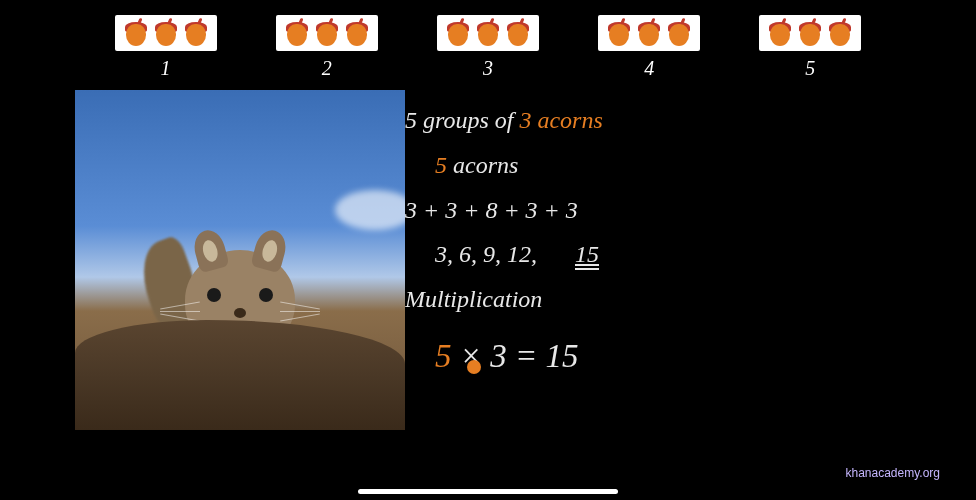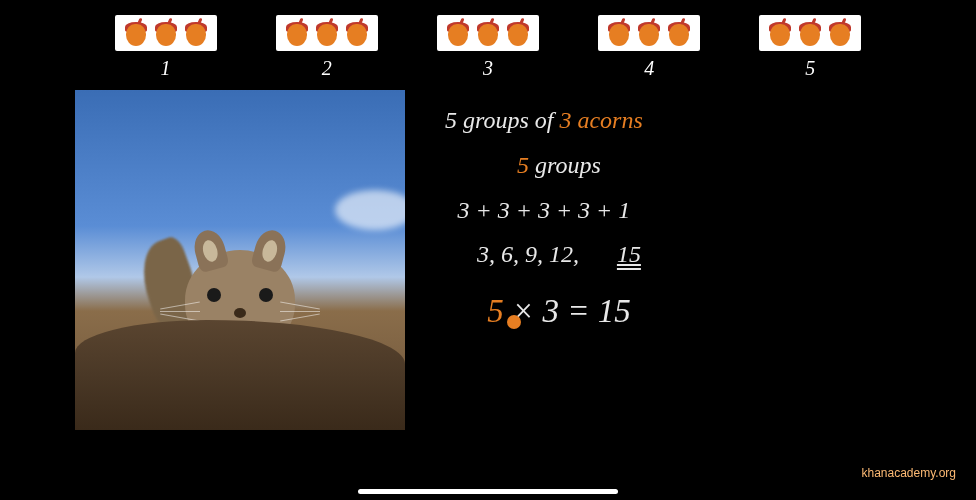--- a/index.html
+++ b/index.html
@@ -68,22 +68,20 @@
     }
     .group-label {
       color: #fff;
       font-size: 20px;
       margin-top: 6px;
       font-style: italic;
     }
     .main-content {
       display: flex;
       padding: 10px 40px 0 75px;
-      gap: 40px;
-      text-align: center;
     }
     .squirrel-image {
       width: 330px;
       height: 340px;
       background: linear-gradient(to bottom, #3a6db5 0%, #5a8dd5 40%, #b0c8e8 55%, #8a6d4a 65%, #6b5238 100%);
       position: relative;
       overflow: hidden;
     }
     .cloud {
       position: absolute;
@@ -219,22 +217,22 @@
       background: #e67e22;
       border-radius: 50%;
       display: inline-block;
       position: absolute;
       left: 62px;
       top: 32px;
     }
     .watermark {
       position: absolute;
       bottom: 20px;
-      right: 20px;
-      color: #fdba74;
+      right: 36px;
+      color: #c4b5fd;
       font-size: 12px;
       font-family: Arial, sans-serif;
       font-style: normal;
     }
     .progress-bar {
       position: absolute;
       bottom: 6px;
       left: 50%;
       transform: translateX(-50%);
       width: 260px;
@@ -379,26 +377,27 @@
       </div>
     </div>
     <div class="log"></div>
   </div>
 
   <div class="lesson-text">
     <div class="line">
       <span>5 groups of </span><span class="orange">3 acorns</span>
     </div>
     <div class="line indent">
-      <span class="orange">5</span><span> groups</span>
-    </div>
-    <div class="line">3 + 3 + 3 + 3 + 1</div>
+      <span class="orange">5</span><span> acorns</span>
+    </div>
+    <div class="line">3 + 3 + 8 + 3 + 3</div>
     <div class="line indent">
       <span>3, 6, 9, 12, </span><span class="underlined">15</span>
     </div>
+    <div class="line">Multiplication</div>
     <div class="line result-line">
       <span class="orange">5</span><span> × 3 = 15</span>
       <span class="orange-dot"></span>
     </div>
   </div>
 </div>
 
 <div class="watermark">khanacademy.org</div>
 <div class="progress-bar"></div>
 

